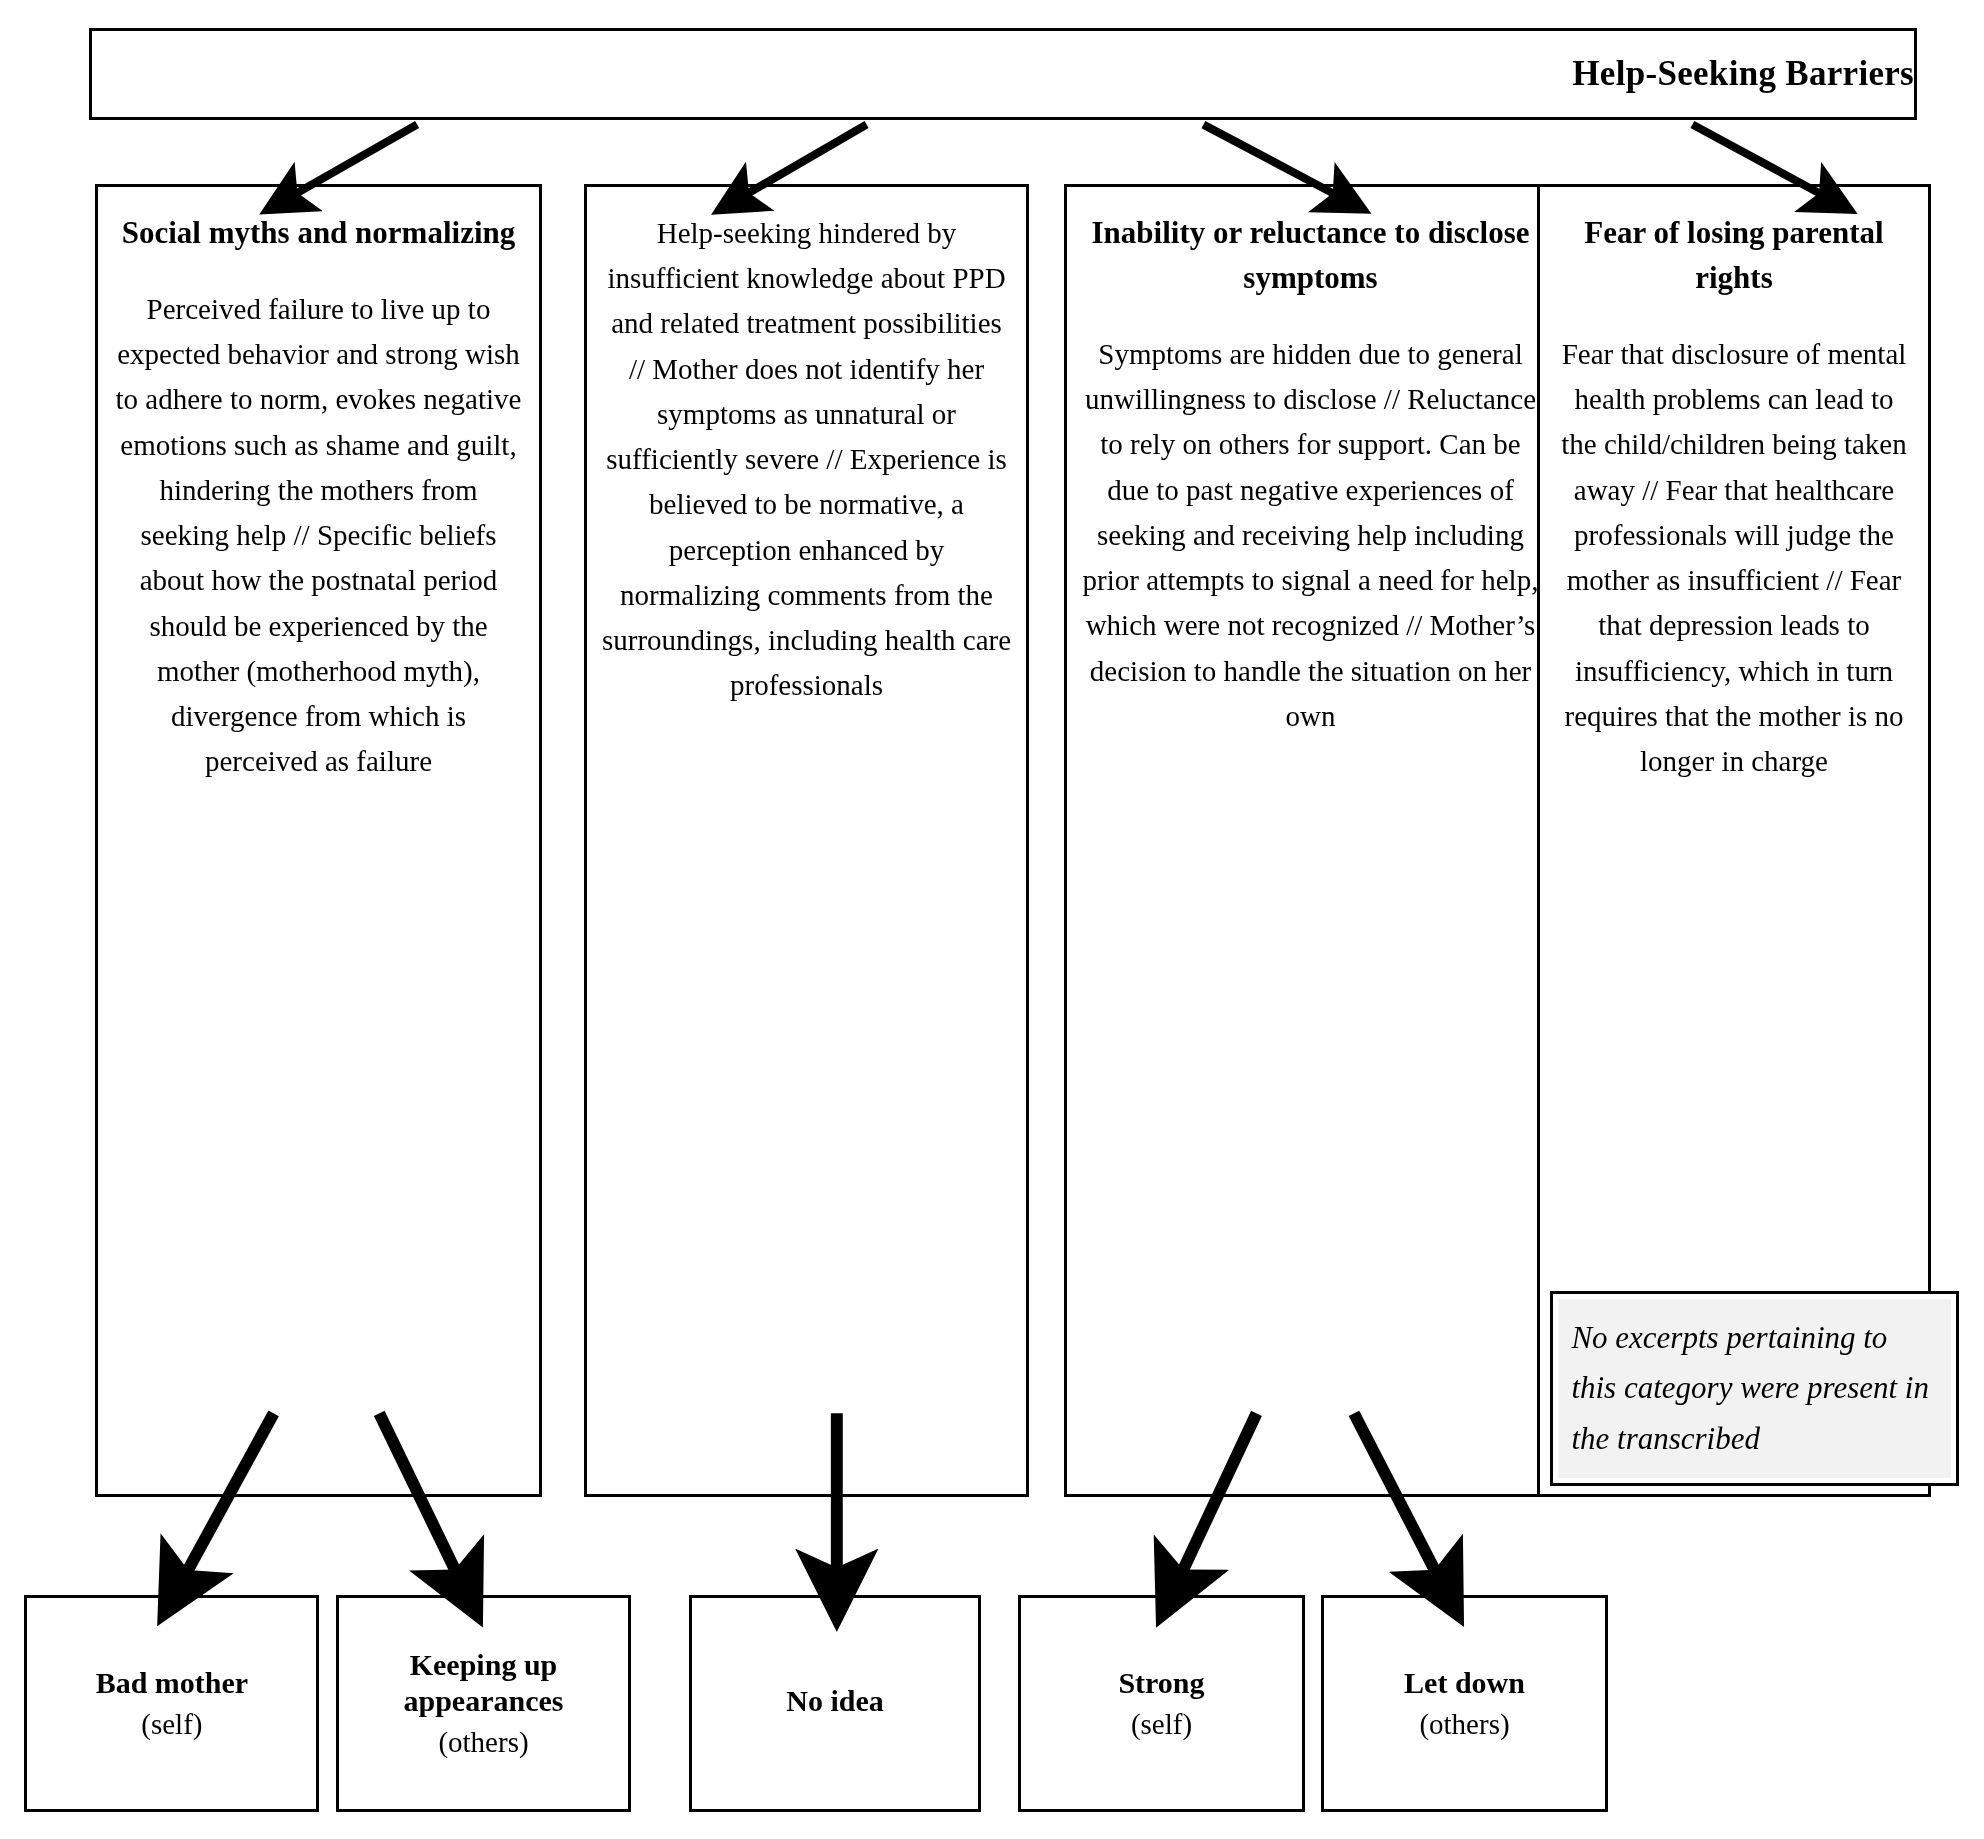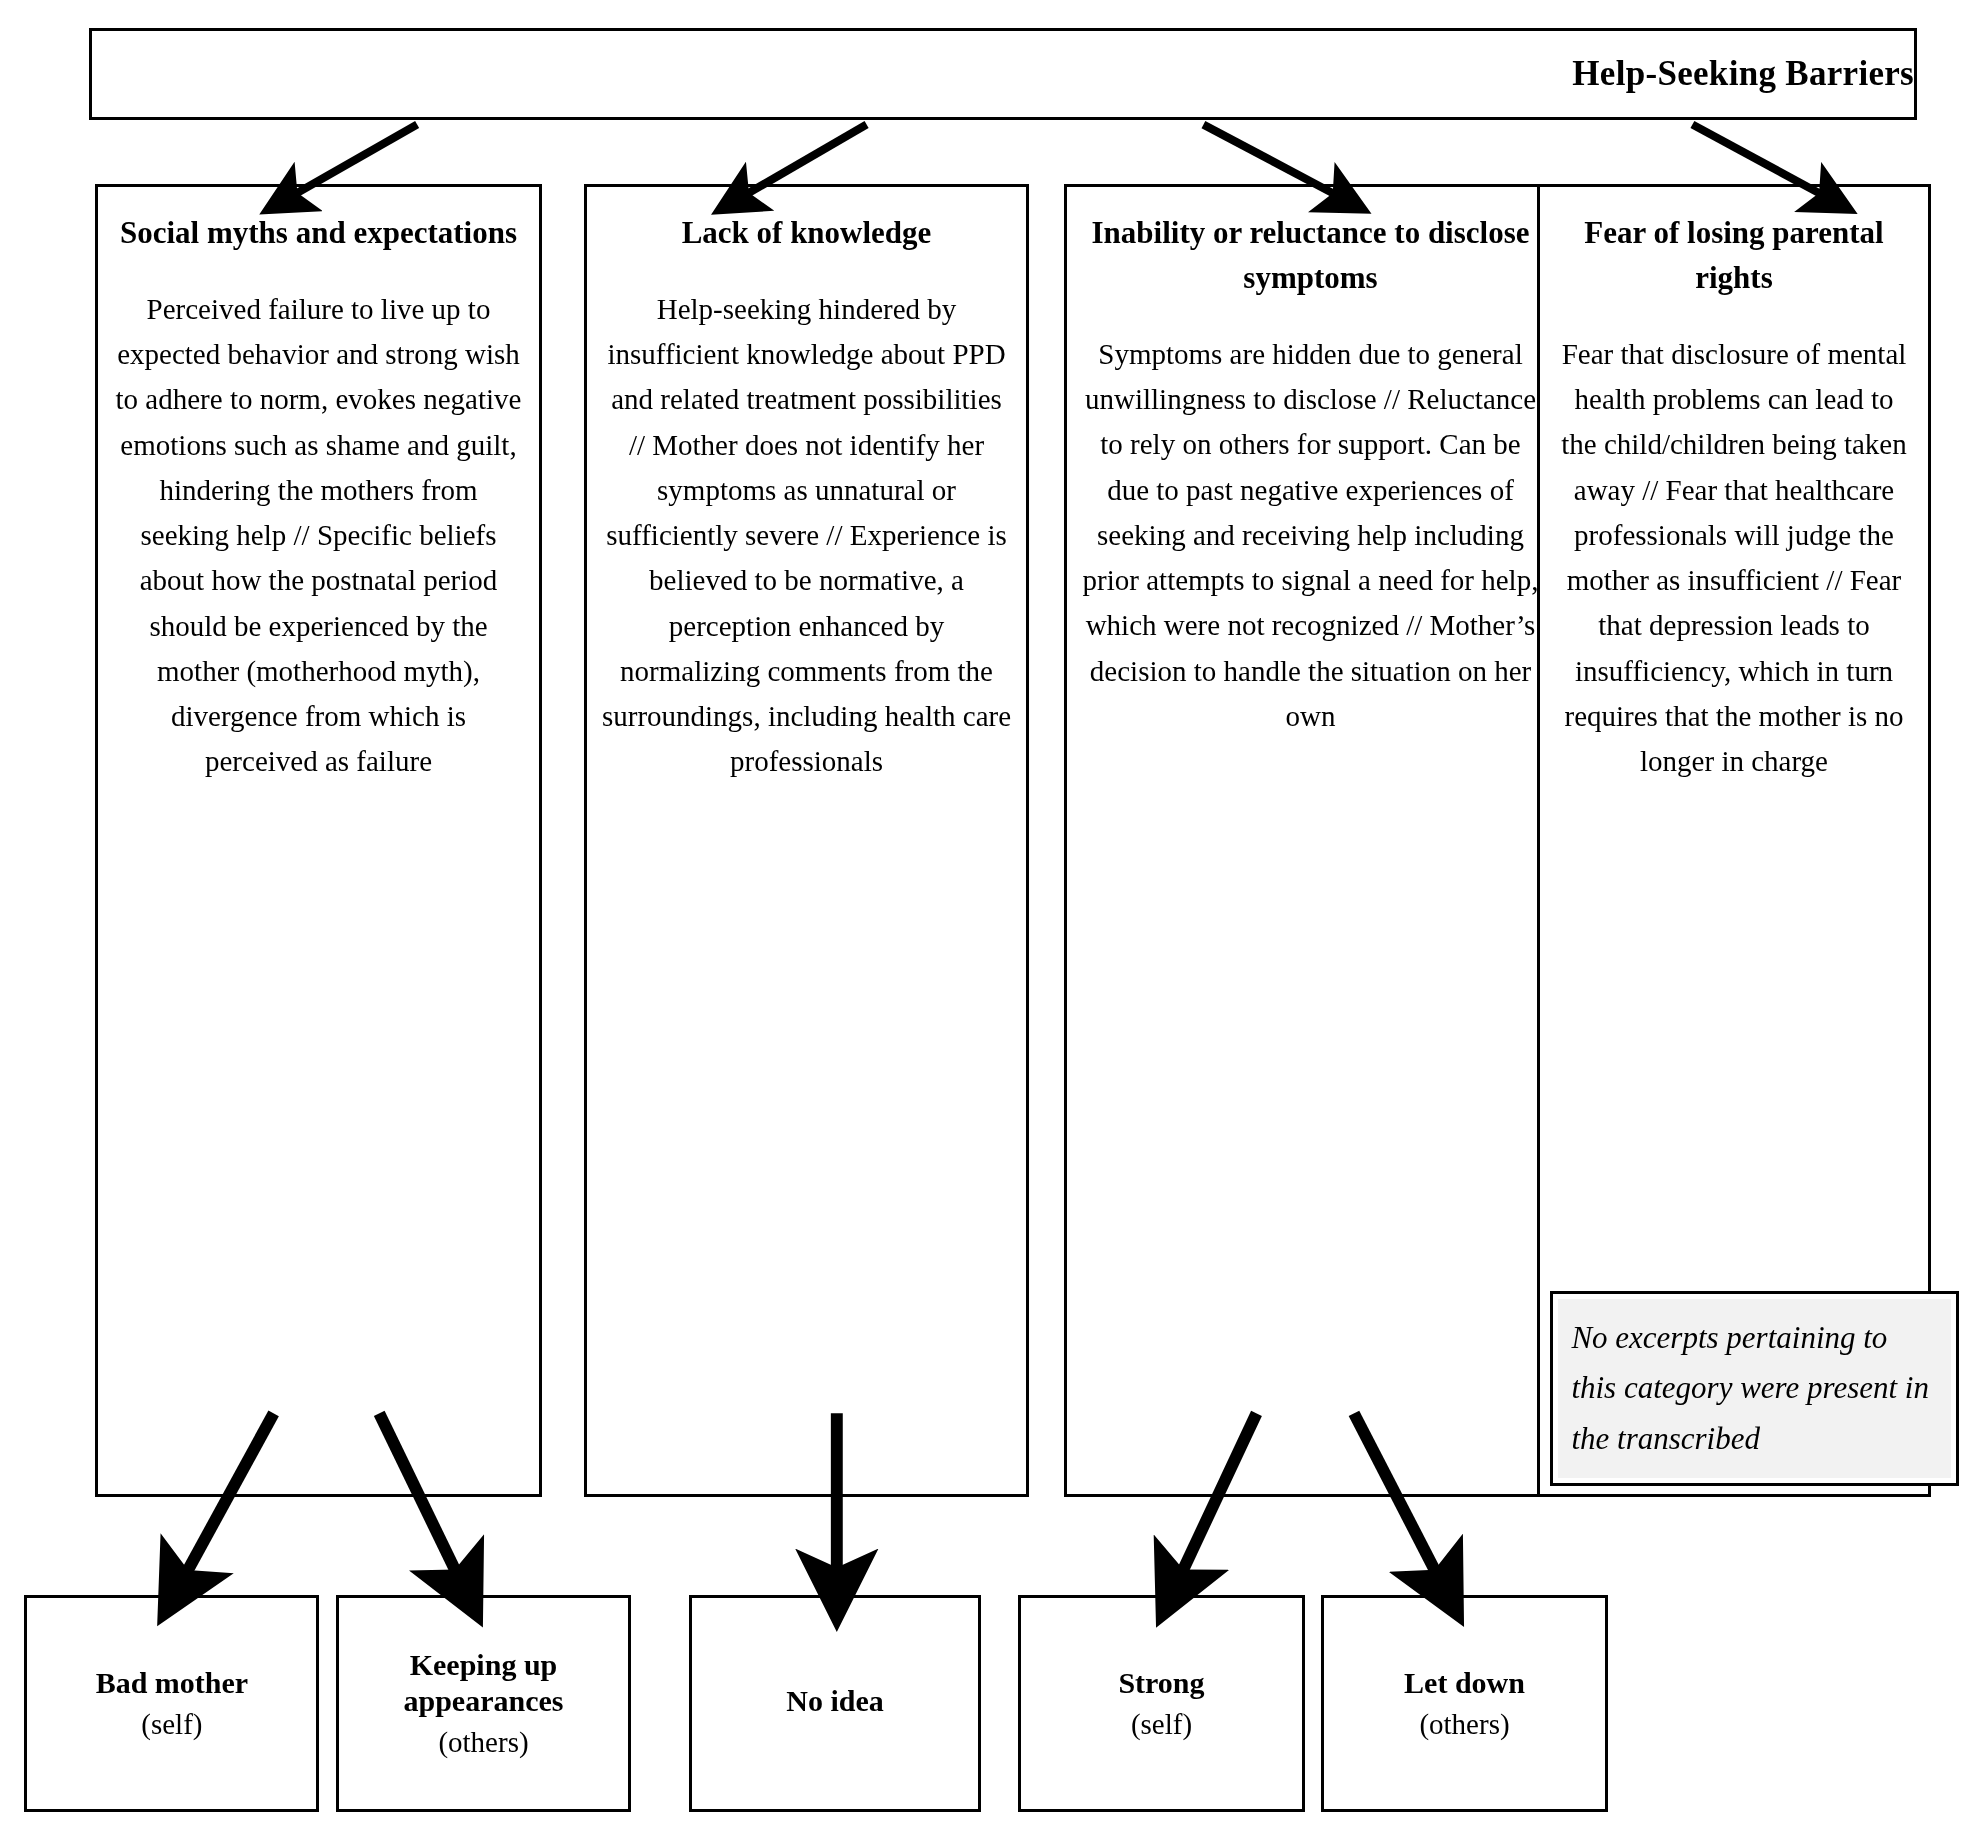--- a/index.html
+++ b/index.html
@@ -138,26 +138,25 @@
 </head>
 <body>
 
 <div class="canvas">
 
   <div class="title-box">
     <div class="title-text">Help-Seeking Barriers</div>
   </div>
 
   <div class="col col-1">
-    <div class="col-head">Social myths and expectations</div>
+    <div class="col-head">Social myths and normalizing</div>
     <div class="col-body">Perceived failure to live up to expected behavior and strong wish to adhere to norm, evokes negative emotions such as shame and guilt, hindering the mothers from seeking help // Specific beliefs about how the postnatal period should be experienced by the mother (motherhood myth), divergence from which is perceived as failure</div>
   </div>
 
   <div class="col col-2">
-    <div class="col-head">Lack of knowledge</div>
     <div class="col-body">Help-seeking hindered by insufficient knowledge about PPD and related treatment possibilities // Mother does not identify her symptoms as unnatural or sufficiently severe // Experience is believed to be normative, a perception enhanced by normalizing comments from the surroundings, including health care professionals</div>
   </div>
 
   <div class="col col-3">
     <div class="col-head">Inability or reluctance to disclose symptoms</div>
     <div class="col-body">Symptoms are hidden due to general unwillingness to disclose // Reluctance to rely on others for support. Can be due to past negative experiences of seeking and receiving help including prior attempts to signal a need for help, which were not recognized // Mother’s decision to handle the situation on her own</div>
   </div>
 
   <div class="col col-4">
     <div class="col-head">Fear of losing parental rights</div>

